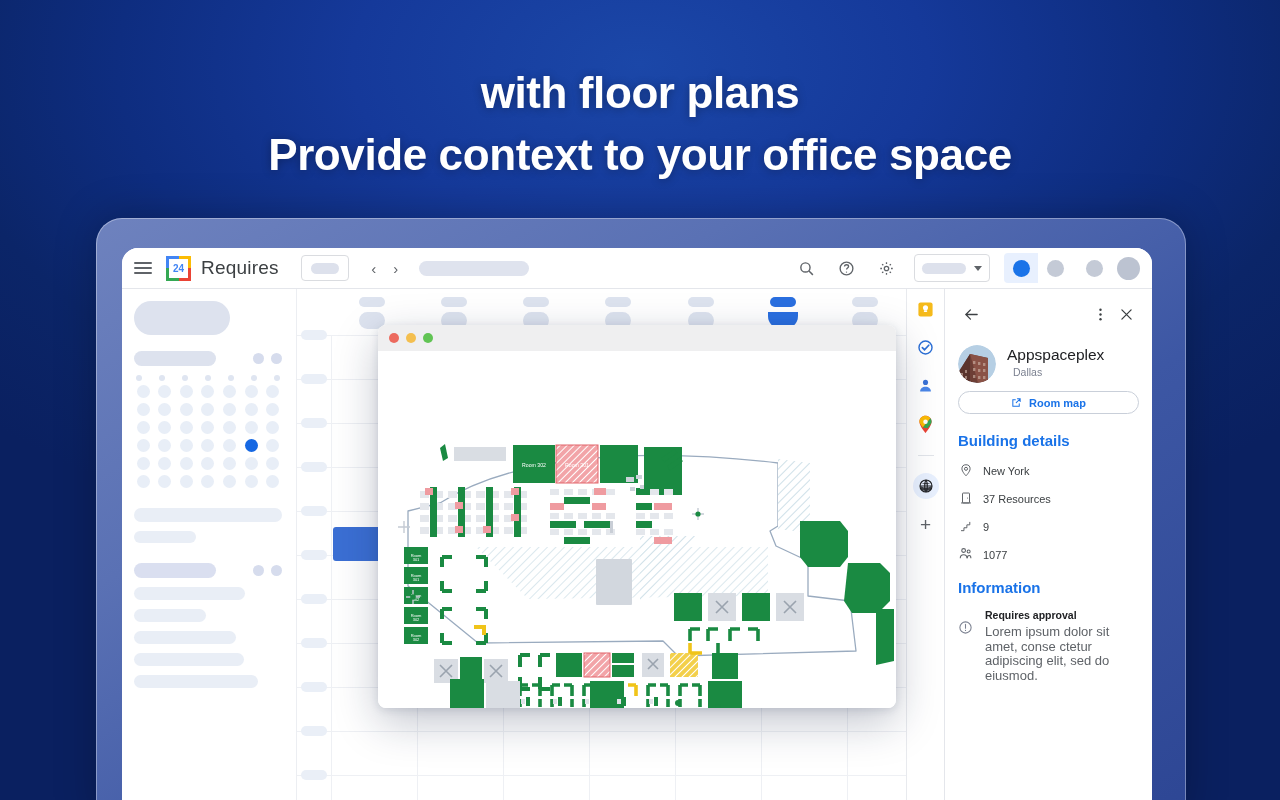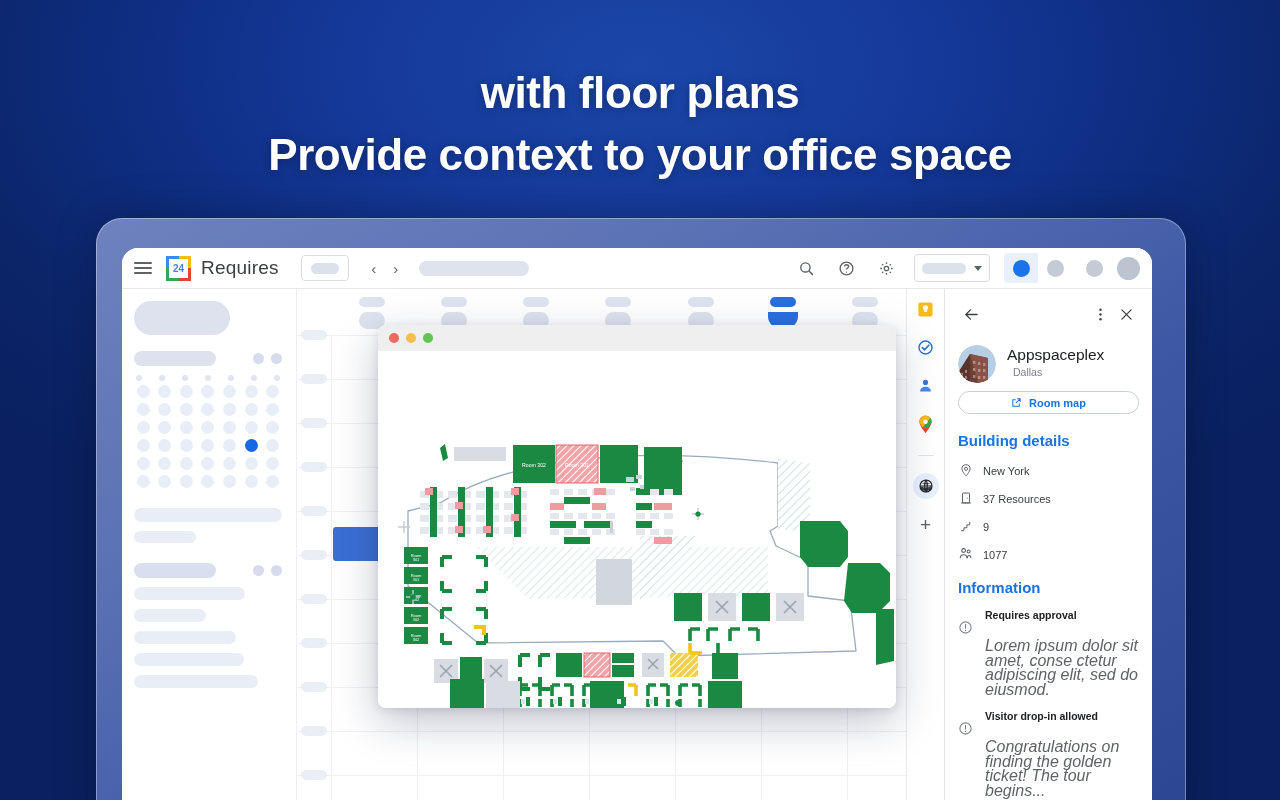--- a/index.html
+++ b/index.html
@@ -162,21 +162,21 @@
     font-size: 11px; font-weight:700; align-items:center; justify-content:center; gap:7px; margin-top: 8px; cursor:pointer; background:#fff; }
 
   .sect-h { font-size: 15px; font-weight:700; color:#1a73e8; margin-top: 18px; }
   .drow { display:flex; align-items:flex-end; gap: 10px; margin-top: 13px; }
   .drow .gi { width:15px; height:15px; flex:none; color:#5f6368; display:flex; align-items:center; justify-content:center; }
   .drow .dv { font-size: 11px; color:#3c4043; }
 
   .irow { display:flex; gap: 12px; margin-top: 13px; }
   .irow .gi { width:15px; height:15px; flex:none; color:#7b8190; margin-top: 11px; }
   .ih { font-size: 10.5px; font-weight:700; color:#202124; }
-  .ib { font-size: 16px; color:#5f6368; line-height: 14.5px; margin-top: 18px; font-style: italic; }
+  .ib { font-size: 13px; color:#5f6368; line-height: 14.5px; margin-top: 4px; }
 </style>
 </head>
 <body>
 
 <div id="hero">
   <span class="l">with floor plans</span>
   <span class="l">Provide context to your office space</span>
 </div>
 
 <div id="device"></div>
@@ -567,33 +567,20 @@
               <path d="M12 7v6.2" stroke-linecap="round"></path>
             <circle cx="12" cy="16.6" r="0.95" fill="currentColor" stroke="none"></circle>
             </svg>
         </span>
         <div>
           <div class="ih">Requires approval</div>
           <div class="ib">Lorem ipsum dolor sit amet, conse ctetur adipiscing elit, sed do eiusmod.</div>
         </div>
       </div>
 
-      <div class="irow">
-        <span class="gi">
-          <svg width="15" height="15" viewBox="0 0 24 24" fill="none" stroke="currentColor" stroke-width="1.7">
-            <circle cx="12" cy="12" r="9"></circle>
-              <path d="M12 7v6.2" stroke-linecap="round"></path>
-            <circle cx="12" cy="16.6" r="0.95" fill="currentColor" stroke="none"></circle>
-            </svg>
-        </span>
-        <div>
-          <div class="ih">Visitor drop-in allowed</div>
-          <div class="ib">Congratulations on finding the golden ticket! The tour begins...</div>
-        </div>
-      </div>
     </div>
   </div>
 </div>
 
 <div id="fpwin">
   <div class="fptitle">
     <i class="tl-r"></i>
     <i class="tl-y"></i>
     <i class="tl-g"></i>
   </div>

